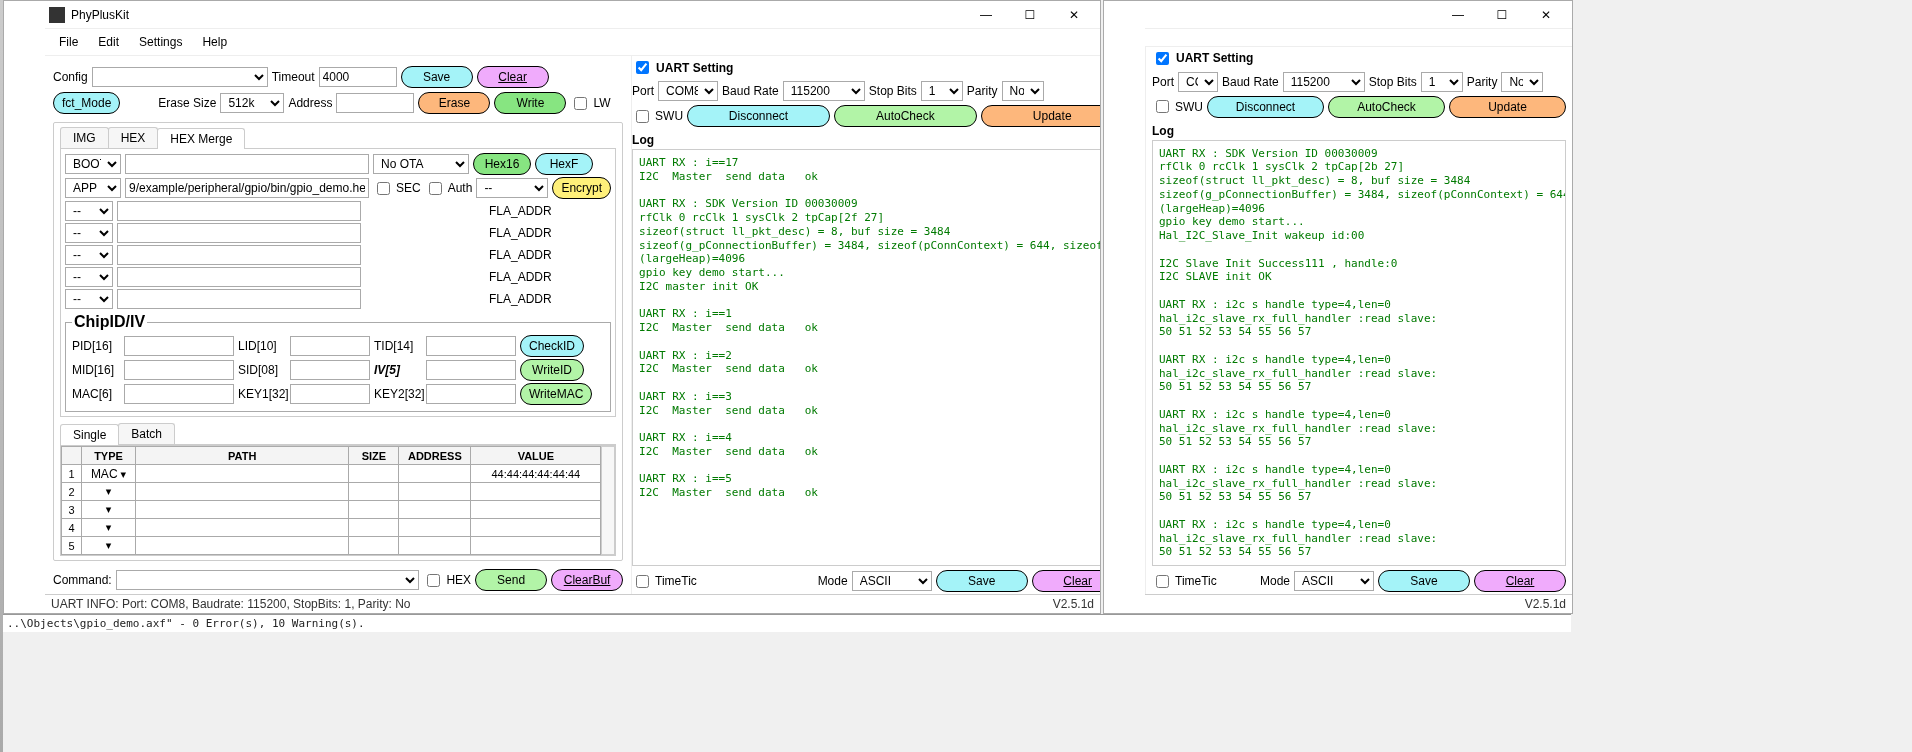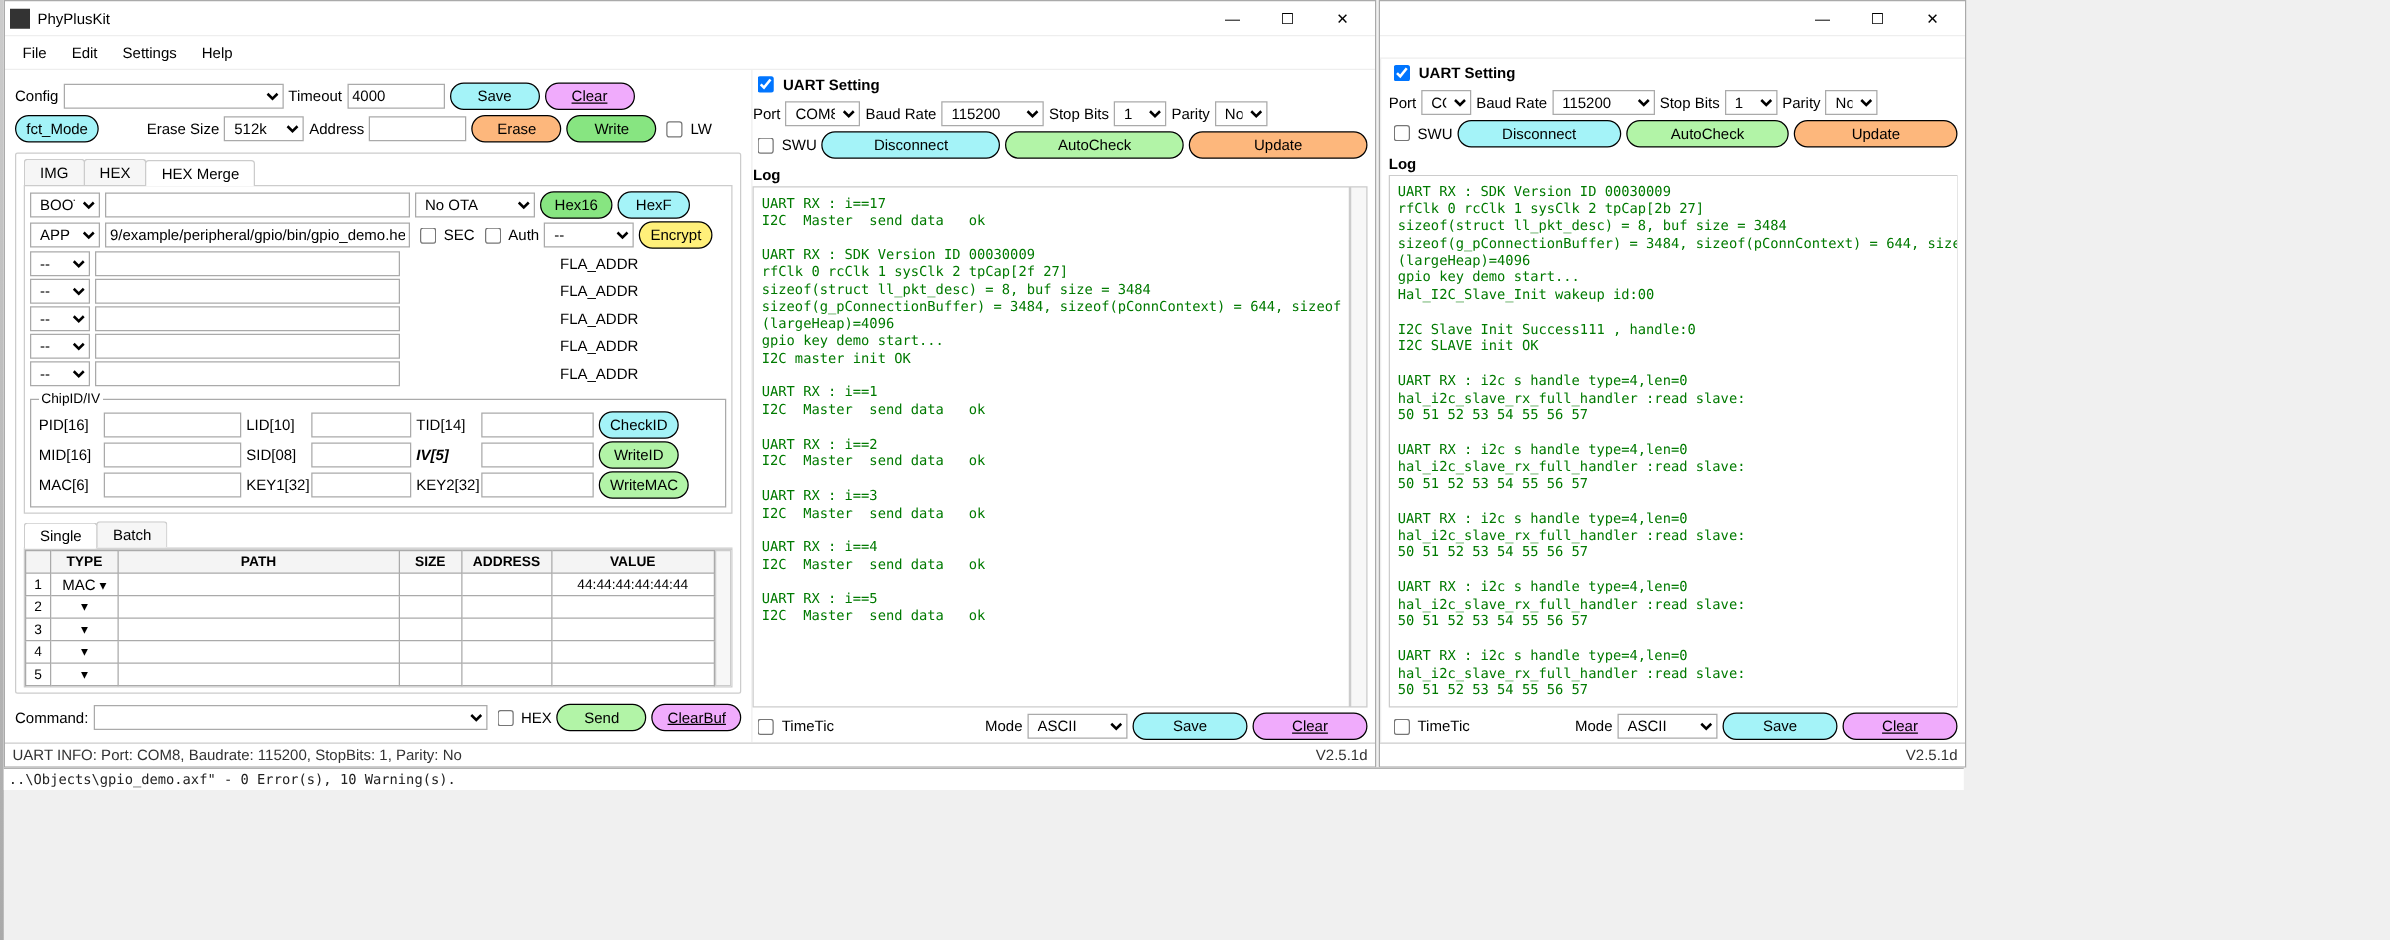--- a/index.html
+++ b/index.html
@@ -1,17 +1,17 @@
 <!DOCTYPE html>
 <html><head>
 <meta charset="utf-8">
 <style>
   * { box-sizing: border-box; font-family: "Segoe UI", Tahoma, sans-serif; font-size: 12px; }
   body { margin: 0; background: #f0f0f0; display: flex; width: 1912px; height: 752px; overflow: hidden; }
-  .window { background: #fff; border: 1px solid #aaa; display: flex; flex-direction: column; }
+  .window { background: #fff; border: 1px solid #aaa; display: flex; flex-direction: column; padding-left: 41px; }
   .win1 { width: 1098px; height: 614px; position: relative; }
   .win2 { width: 470px; height: 614px; position: relative; margin-left: 2px; }
   .titlebar { display: flex; align-items: center; height: 28px; padding: 0 4px; border-bottom: 1px solid #eee; }
   .titlebar .icon { width: 16px; height: 16px; background: #333; margin-right: 6px; }
   .titlebar .ttl { flex: 1; font-size: 12px; }
   .titlebar .winbtns { display: flex; }
   .winbtn { width: 44px; height: 28px; display: flex; align-items: center; justify-content: center; cursor: pointer; }
   .menubar { display: flex; padding: 2px 4px; border-bottom: 1px solid #eee; }
   .menubar span { padding: 4px 10px; cursor: default; }
   .row { display: flex; align-items: center; gap: 4px; }
@@ -35,21 +35,21 @@
   .grouptitle { font-size: 12px; margin: 2px 0; }
   table.grid { border-collapse: collapse; width: 100%; }
   table.grid th, table.grid td { border: 1px solid #aaa; font-size: 11px; padding: 1px 4px; text-align: center; height: 18px; background: #fff; }
   table.grid th { background: #f4f4f4; }
   .statusbar { border-top: 1px solid #ccc; display: flex; justify-content: space-between; padding: 2px 6px; font-size: 11px; color: #333; background: #fff; gap: 11px; }
   .chk { display: flex; align-items: center; gap: 3px; }
   .col-left { width: 3px; background: linear-gradient(#ccc,#aaa); }
   .below { font-family: Consolas, monospace; font-size: 11px; padding: 2px 4px; color: #222; background: #fff; border-top: 1px solid #999; width: 1568px;}
   .container-col { display: flex; flex-direction: column; }
   fieldset { border: 1px solid #aaa; padding: 4px 6px 6px 6px; margin: 0; }
-  legend { font-size: 11px; }
+  legend { font-size: 16px; font-weight: bold; }
   .flex1 { flex: 1; }
   .sel-small { width: 48px; }
   .scroll-stub { width:14px; background:#f7f7f7; border:1px solid #ccc; }
   .uart-head { display:flex; align-items:center; gap:4px; font-weight:bold; }
 </style>
 </head>
 <body>
 
 <div class="col-left"></div>
 

